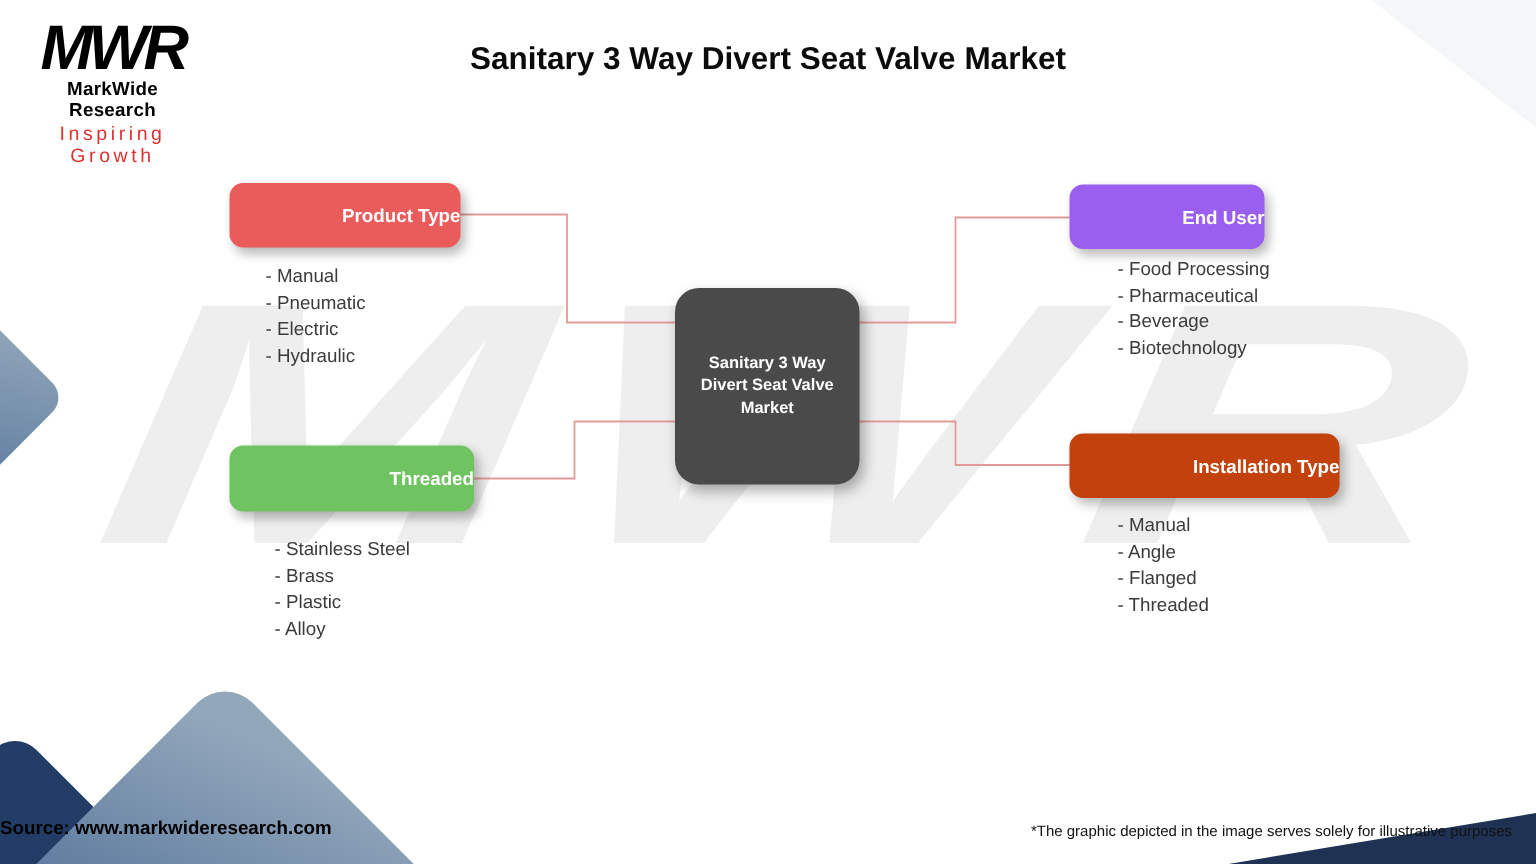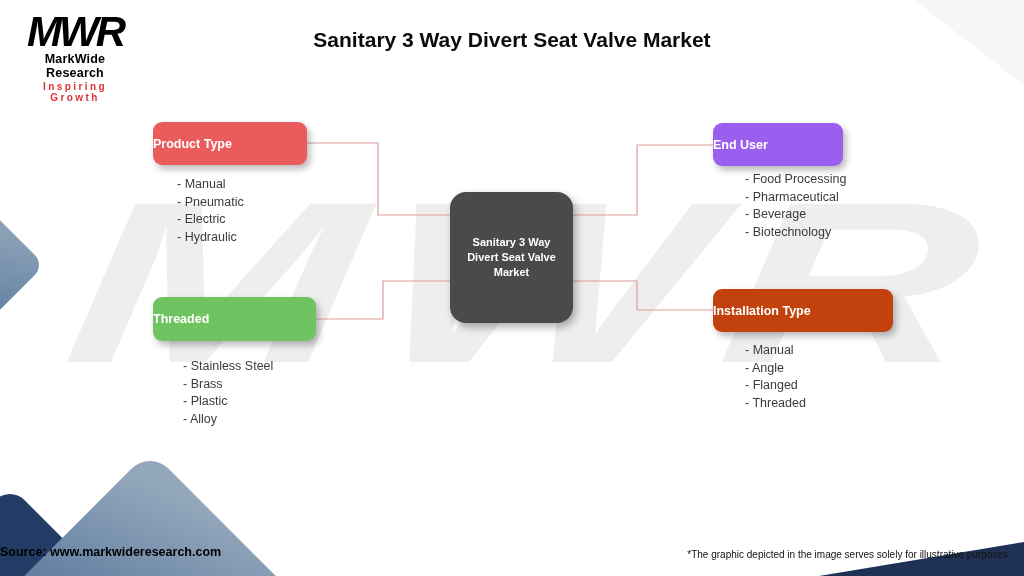--- a/index.html
+++ b/index.html
@@ -39,35 +39,35 @@
     letter-spacing:14px;color:rgba(90,90,90,0.10);
     transform:skewX(-8deg) scaleX(1.5);transform-origin:left top;
     user-select:none;white-space:nowrap;line-height:230px;
   }
 
   
   .logo{position:absolute;left:20px;top:12px;z-index:3;text-align:center;width:110px;}
   .logo-mwr{font-size:42px;line-height:40px;font-weight:900;font-style:italic;
     letter-spacing:-3px;color:#000;}
   .logo-name{font-size:12.5px;font-weight:bold;color:#000;letter-spacing:0.2px;margin-top:0px;}
-  .logo-tagline{font-size:10px;font-weight:bold;color:#e03131;letter-spacing:2.4px;margin-top:1px;}
+  .logo-tagline{font-size:13px;font-weight:normal;color:#e03131;letter-spacing:2.4px;margin-top:1px;}
 
   .title{
     position:absolute;left:0;right:0;top:28px;text-align:center;
     font-size:21px;font-weight:bold;color:#0b0b0b;z-index:3;
   }
 
   
   .connectors{position:absolute;left:0;top:0;z-index:1;}
   .connectors path{fill:none;stroke:#e09b9b;stroke-width:1.2;}
 
   
   .hbox{
     position:absolute;border-radius:9px;display:flex;align-items:center;
-    justify-content:flex-start;color:#fff;font-weight:bold;font-size:12.5px;
+    justify-content:flex-end;color:#fff;font-weight:bold;font-size:12.5px;
     z-index:2;box-shadow:3px 4px 7px rgba(0,0,0,0.28);
   }
   #box-product {left:153px;top:122px;width:154px;height:43px;background:#ea5b5b;}
   #box-enduser {left:713px;top:123px;width:130px;height:43px;background:#9b5ff0;}
   #box-material{left:153px;top:297px;width:163px;height:44px;background:#6fc361;}
   #box-install {left:713px;top:289px;width:180px;height:43px;background:#c2410c;}
 
   
   .list{position:absolute;z-index:2;font-size:12.5px;color:#3b3b3b;line-height:17.5px;}
   #list-product {left:177px;top:176px;}

